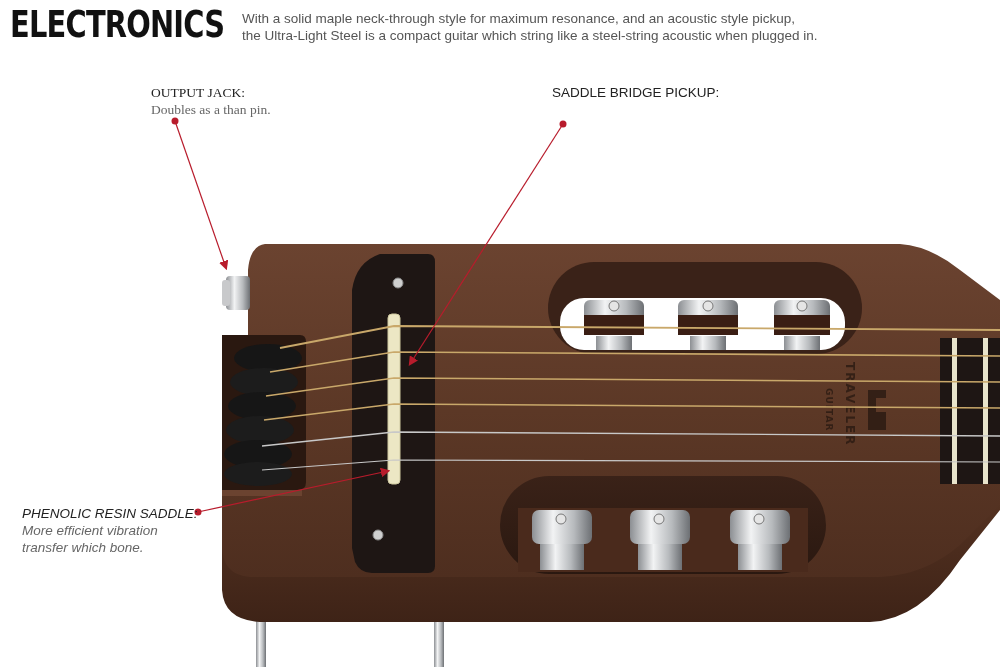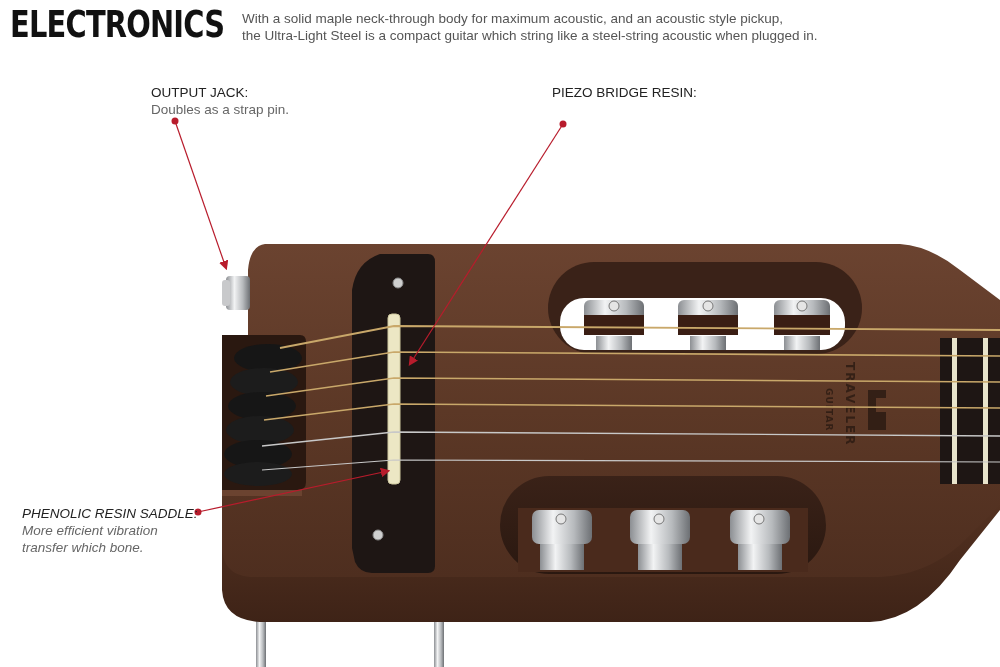--- a/index.html
+++ b/index.html
@@ -140,30 +140,30 @@
     <line x1="563" y1="124" x2="410" y2="364" stroke="#b81c2c" stroke-width="1.2" marker-end="url(#arrowHead)"></line>
   </g>
   <g>
     <circle cx="198" cy="512" r="3.5" fill="#b81c2c"></circle>
     <line x1="198" y1="512" x2="388" y2="471" stroke="#b81c2c" stroke-width="1.2" marker-end="url(#arrowHead)"></line>
   </g>
 </svg>
 
 <div class="title">ELECTRONICS</div>
 <div class="intro">
-  <div>With a solid maple neck-through body for maximum acoustic, and an acoustic style pickup,</div>
+  <div>With a solid maple neck-through style for maximum resonance, and an acoustic style pickup,</div>
   <div>the Ultra-Light Steel is a compact guitar which string like a steel-string acoustic when plugged in.</div>
 </div>
 
-<div class="callout" style="left:151px; top:84px;">
+<div class="callout" style="left:151px; top:84px;font-family:Liberation Serif, serif;">
   <div class="head">OUTPUT JACK:</div>
-  <div class="desc">Doubles as a strap pin.</div>
+  <div class="desc">Doubles as a than pin.</div>
 </div>
 
 <div class="callout" style="left:552px; top:84px;">
-  <div class="head">PIEZO BRIDGE RESIN:</div>
+  <div class="head">SADDLE BRIDGE PICKUP:</div>
 </div>
 
 <div class="callout" style="left:22px; top:505px;font-style:italic;">
   <div class="head">PHENOLIC RESIN SADDLE:</div>
   <div class="desc">More efficient vibration</div>
   <div class="desc">transfer which bone.</div>
 </div>
 
 </body></html>

